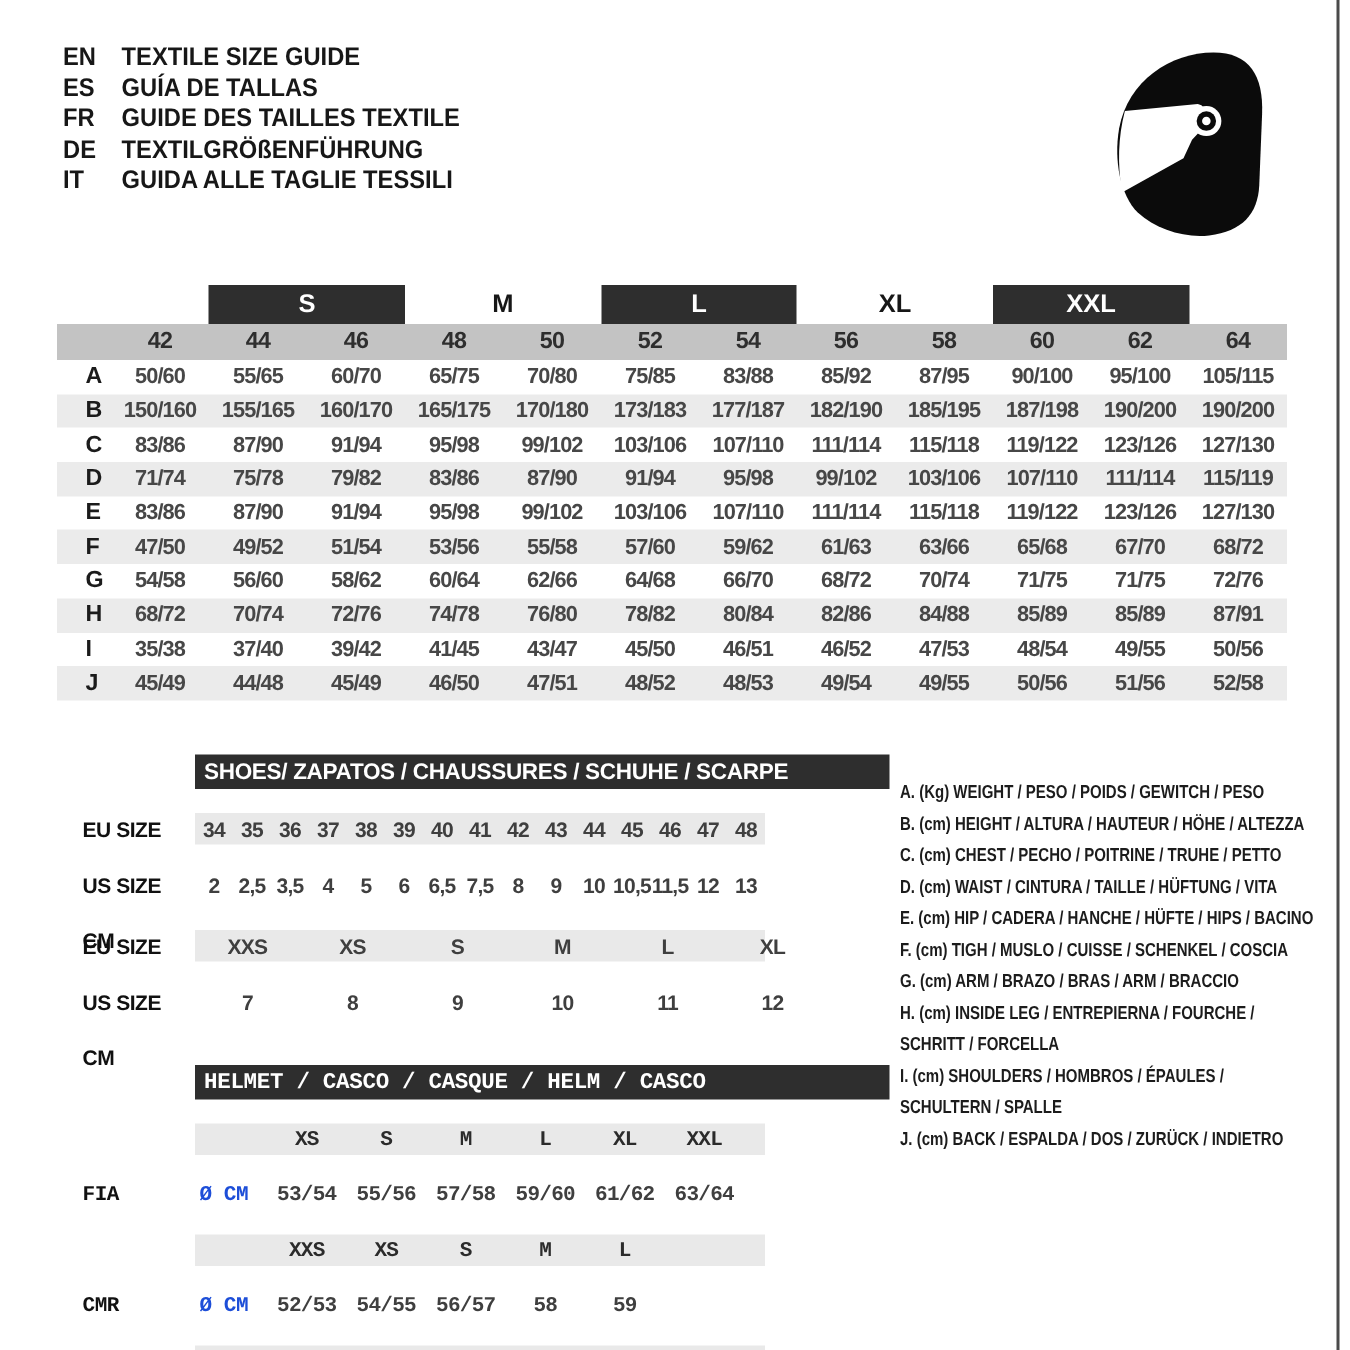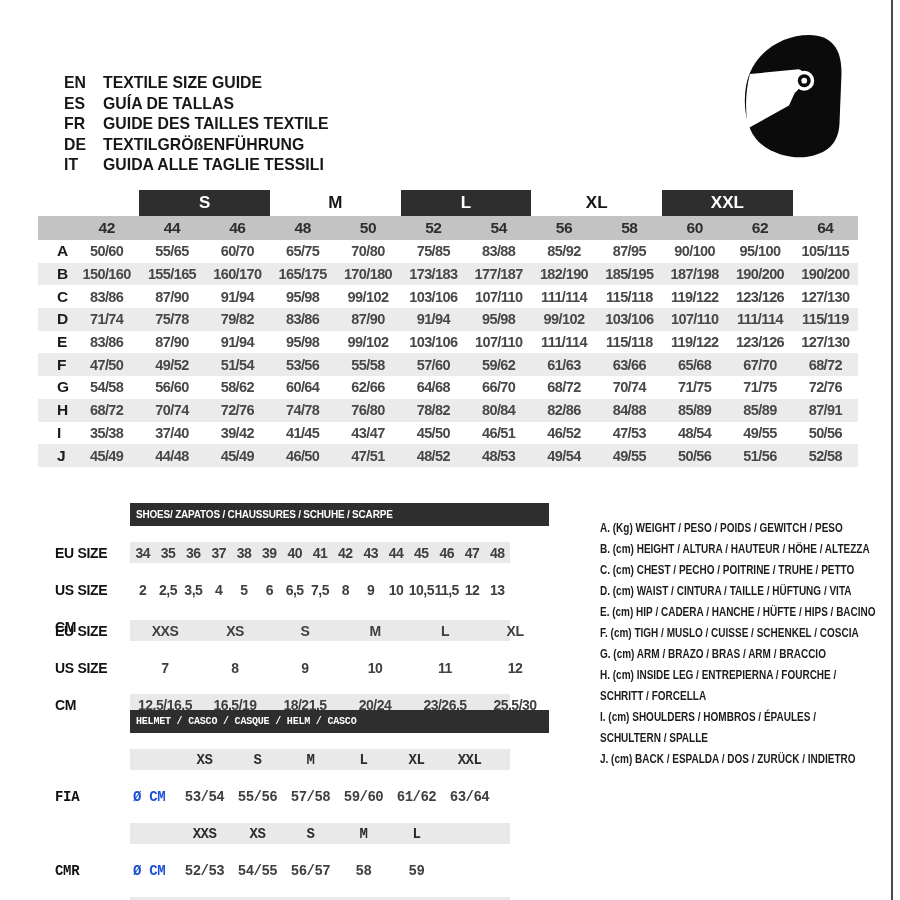--- a/index.html
+++ b/index.html
@@ -5,21 +5,21 @@
 <style>
   * { box-sizing: border-box; }
   html,body { margin:0; padding:0; }
   body {
     width:900px; height:900px; background:#ffffff; position:relative;
     font-family:"Liberation Sans", sans-serif; overflow:hidden; color:#1a1a1a;
   }
   .abs { position:absolute; }
 
   
-  #lang-header { left:64px; top:28px;margin-top:45px; }
+  #lang-header { left:42px; top:28px; }
   .lang-line { display:flex; font-weight:bold; font-size:17px; line-height:20.6px;
                color:#171717; transform:scaleX(0.93); transform-origin:left; white-space:nowrap; }
   .lang-code { width:42px; }
 
   
   #helmet-logo { left:728px; top:20px; width:162px; height:150px; }
 
   
   #edge-line { left:891px; top:0; width:2px; height:900px; background:#4a4a4a; }
 
@@ -37,22 +37,22 @@
   .trow.stripe { background:#ebebeb; }
   .tletter { font-weight:bold; font-size:15.5px; color:#1b1b1b; padding-left:19px; }
   .tval { text-align:center; font-weight:bold; font-size:14.5px; color:#474747;
           letter-spacing:-0.6px; white-space:nowrap; }
 
   
   .subtable { position:absolute; left:38px; width:555px; }
   #shoes-table  { top:503px; }
   #gloves-table { top:604px; }
   #helmet-table { top:710px;font-family:Liberation Mono, monospace; }
-  .sub-header { margin-left:92px; width:419px; height:23px; background:#2e2e2e; color:#ffffff;
-                font-weight:bold; font-size:10px; display:flex; align-items:center;
+  .sub-header { margin-left:92px; width:463px; height:23px; background:#2e2e2e; color:#ffffff;
+                font-weight:bold; font-size:15px; display:flex; align-items:center;
                 padding-left:6px; letter-spacing:-0.2px; white-space:nowrap; }
   .srow { display:flex; height:21px; margin-top:16px; }
   .slabel { width:92px; font-weight:bold; font-size:14px; color:#111111; padding-left:17px;
             display:flex; align-items:center; letter-spacing:-0.3px; white-space:nowrap; }
   .svals { width:380px; display:grid; align-items:center; }
   .svals.stripe { background:#e9e9e9; }
   .svals.cols15 { grid-template-columns:repeat(15,1fr); }
   .svals.cols6  { grid-template-columns:repeat(6,70px); }
   .svals.helm   { grid-template-columns:48px repeat(6,53px) 1fr; }
   .scell { text-align:center; font-weight:bold; font-size:14px; color:#3f3f3f;
@@ -348,28 +348,20 @@
           <div class="scell">7</div>
           <div class="scell">8</div>
           <div class="scell">9</div>
           <div class="scell">10</div>
           <div class="scell">11</div>
           <div class="scell">12</div>
         </div>
       </div>
       <div class="srow">
         <div class="slabel">CM</div>
-        <div class="svals cols6 stripe">
-          <div class="scell">12,5/16,5</div>
-          <div class="scell">16,5/19</div>
-          <div class="scell">18/21,5</div>
-          <div class="scell">20/24</div>
-          <div class="scell">23/26,5</div>
-          <div class="scell">25,5/30</div>
-        </div>
       </div>
     </div>
 </div>
 
 <div class="subtable" id="helmet-table">
   <div class="sub-header">HELMET / CASCO / CASQUE / HELM / CASCO</div>
   <div id="helmet-rows">
       <div class="srow">
         <div class="slabel"></div>
         <div class="svals helm stripe">

